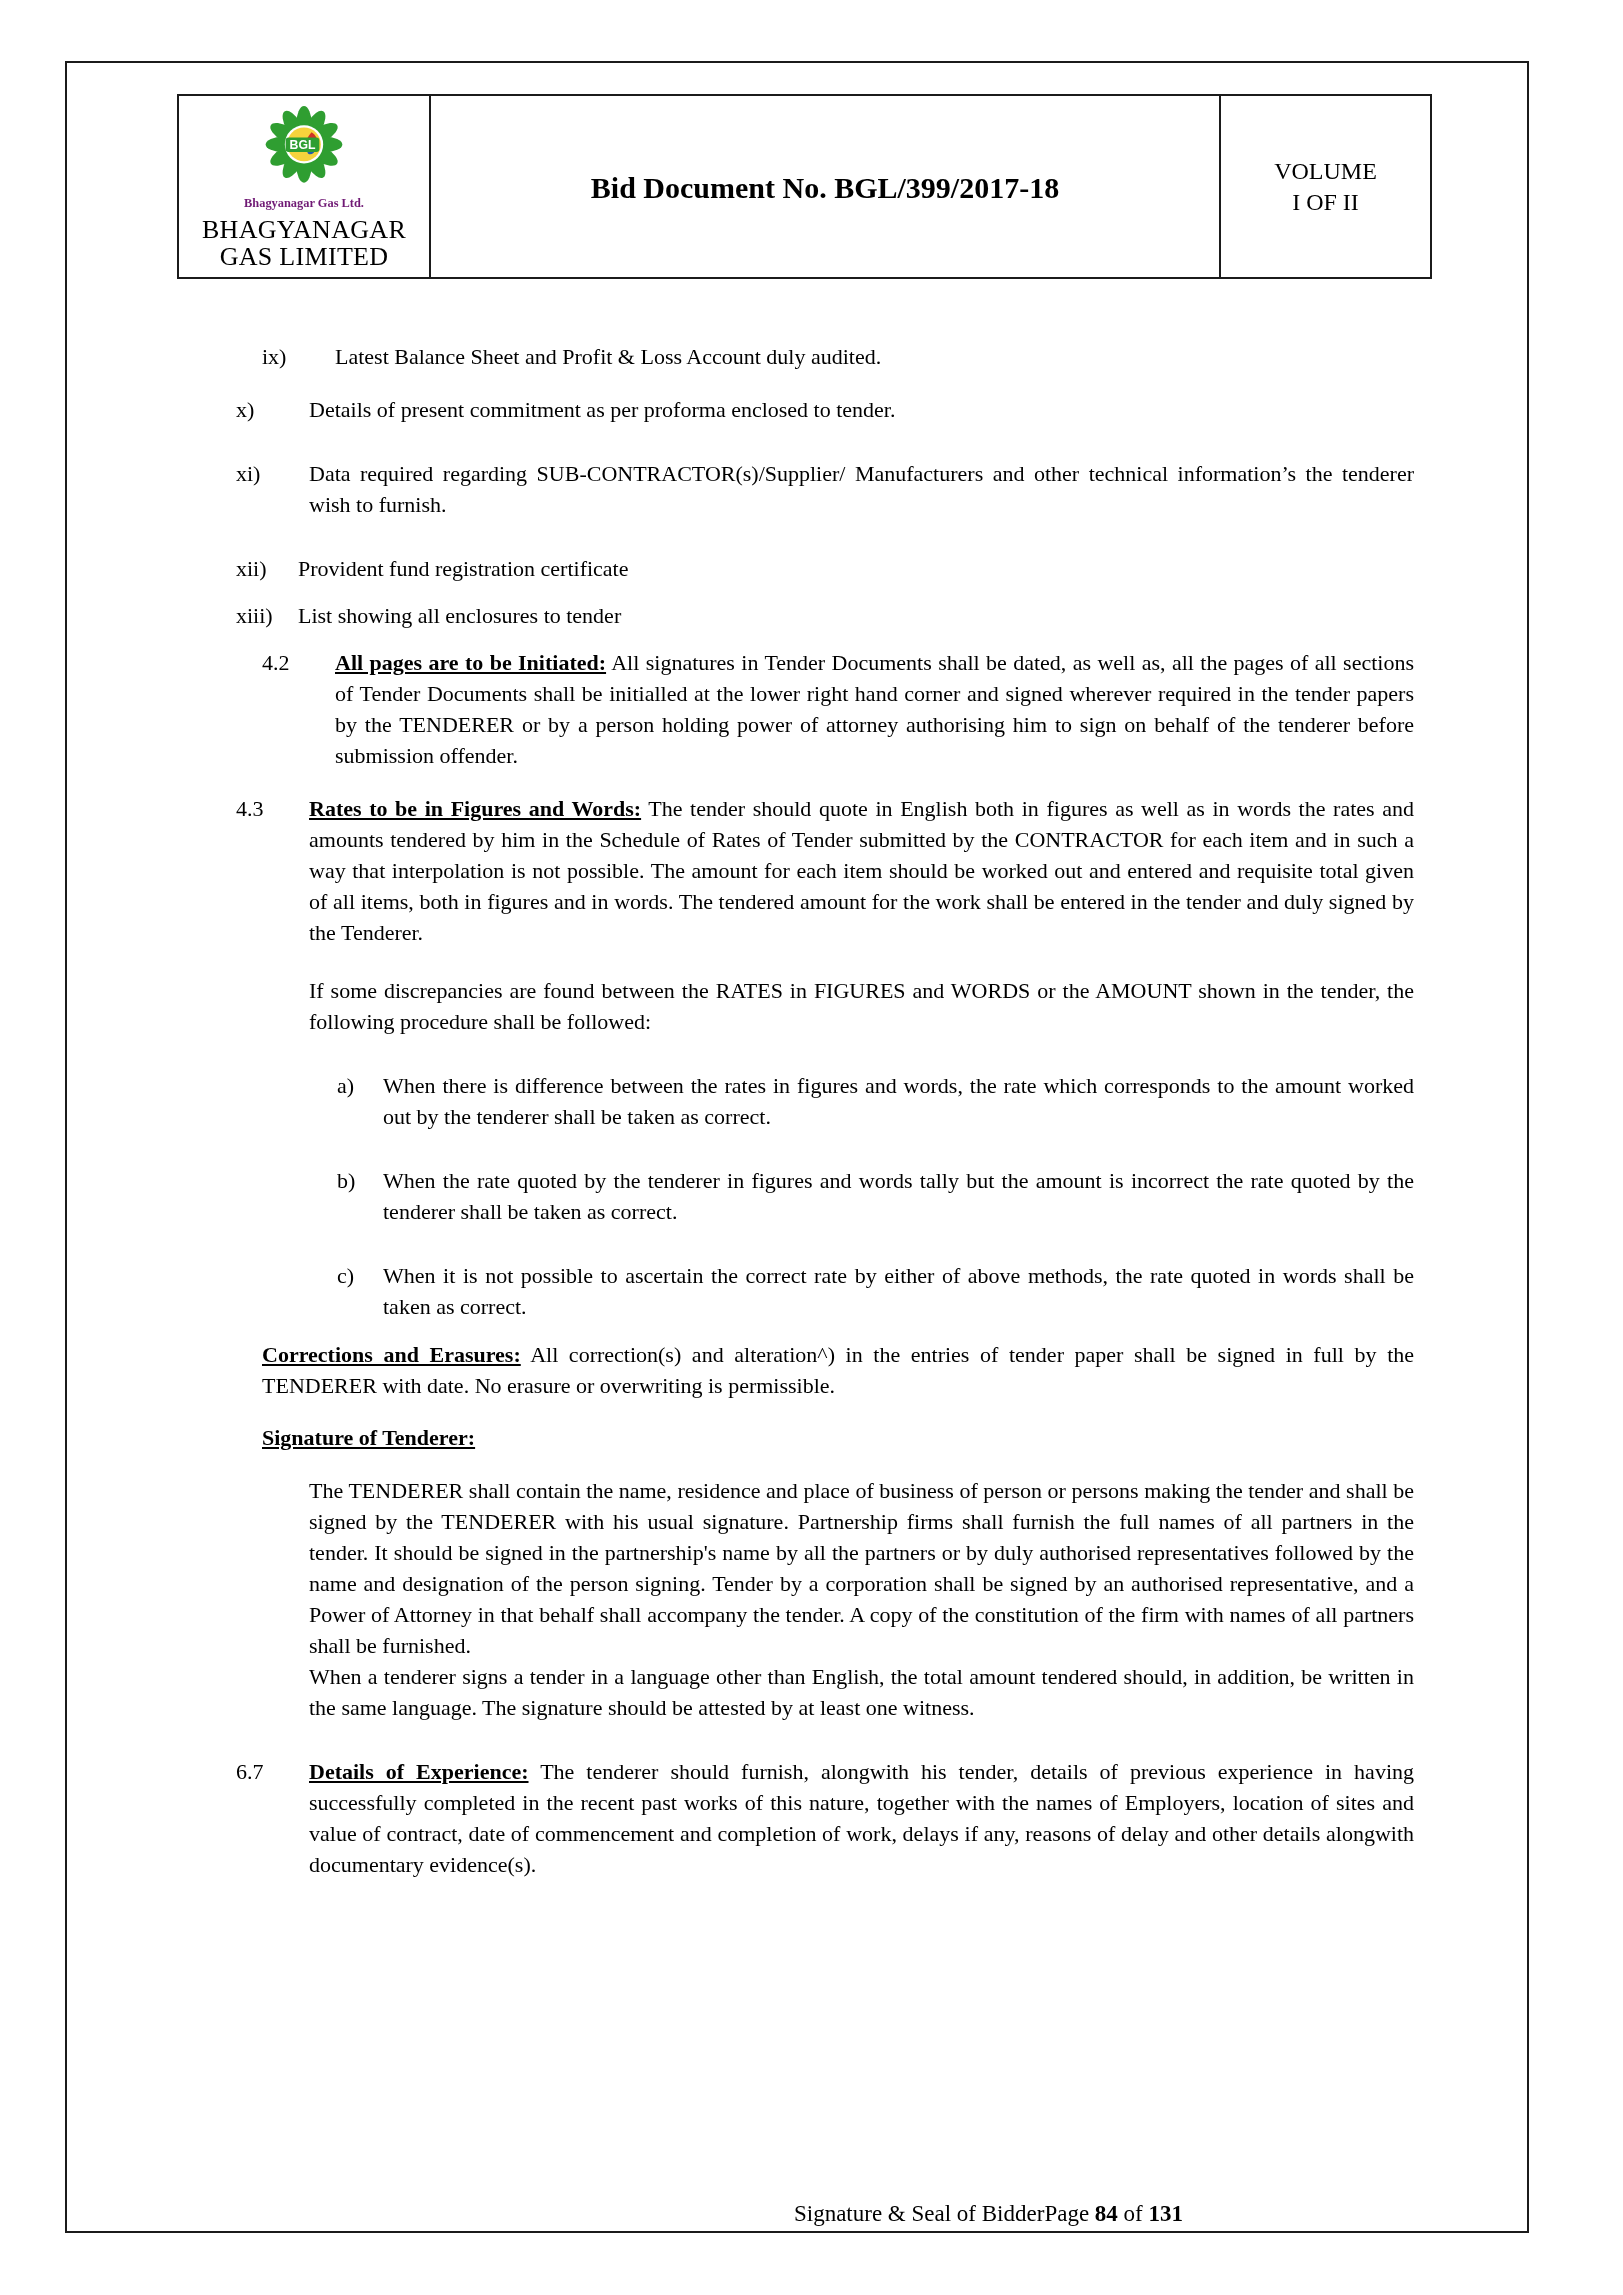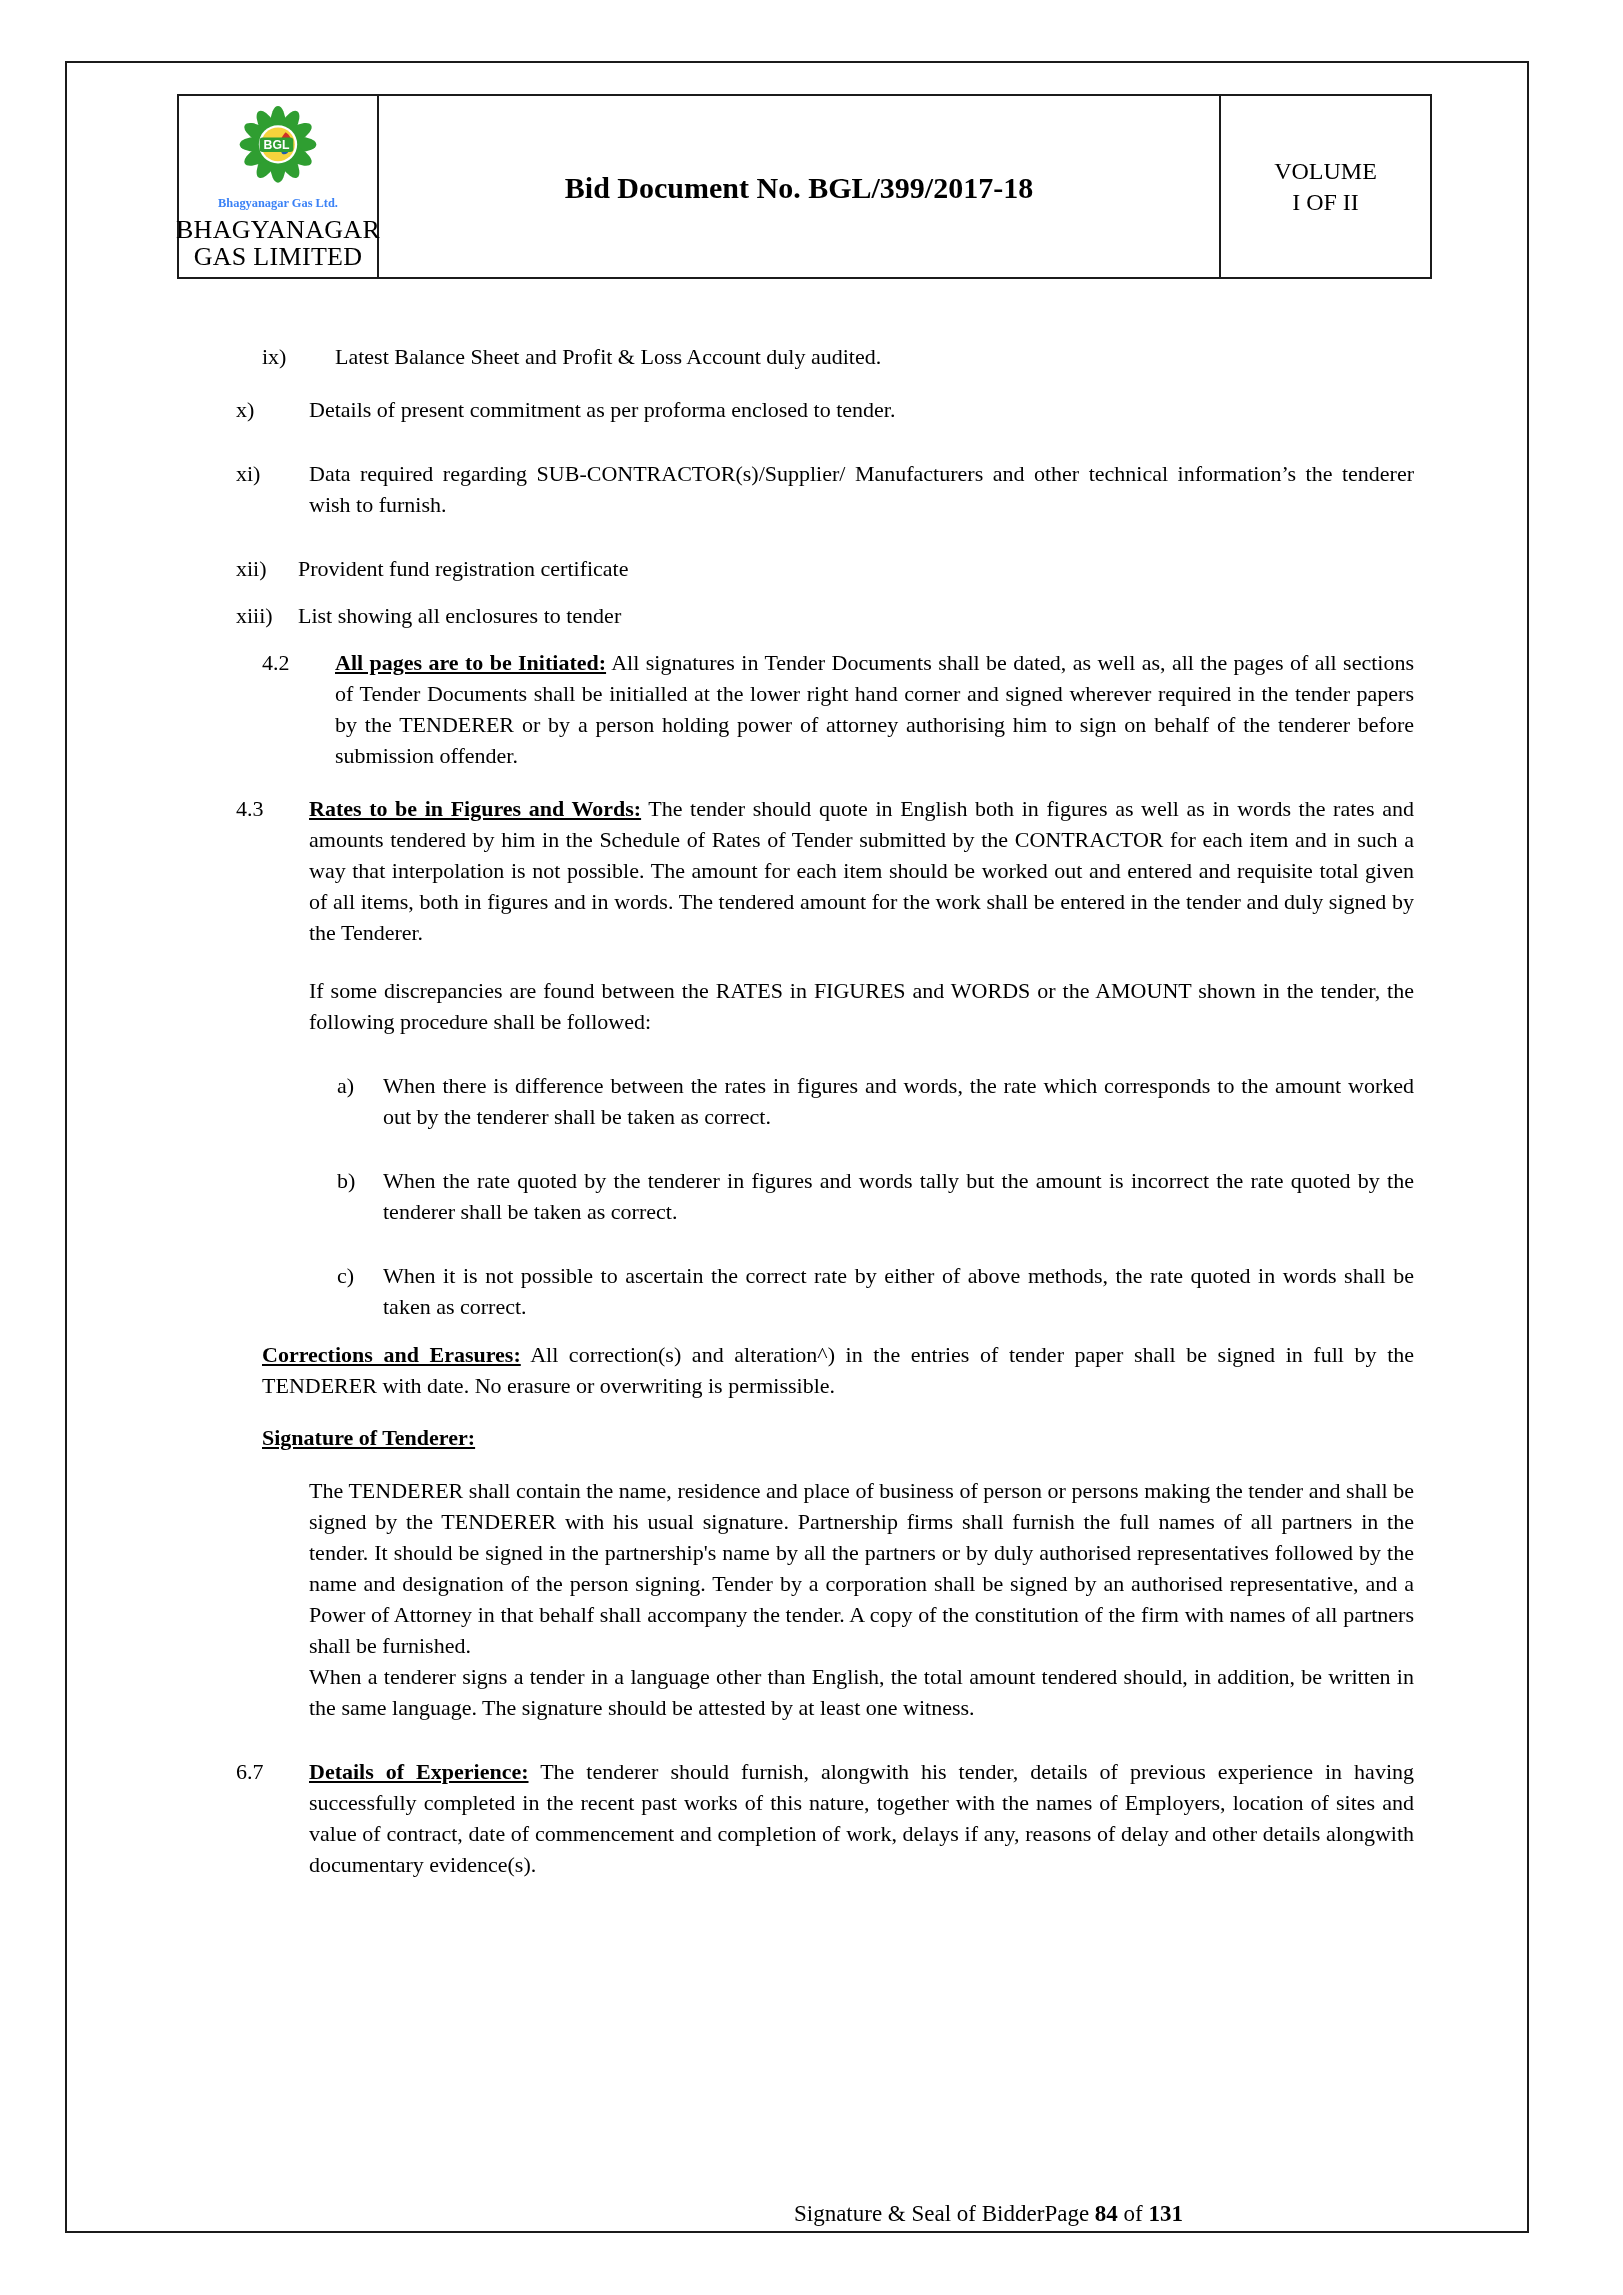--- a/index.html
+++ b/index.html
@@ -5,23 +5,23 @@
   * { margin:0; padding:0; box-sizing:border-box; }
   html,body { background:#ffffff; }
   body { font-family:"Liberation Serif","DejaVu Serif",serif; color:#000; }
   .page { position:relative; width:1623px; height:2295px; background:#fff; overflow:hidden; }
   .outer-border { position:absolute; left:65px; top:61px; width:1464px; height:2172px; border:2px solid #1b1b1b; }
 
   
   .header-table { position:absolute; left:177px; top:94px; width:1255px; display:flex; align-items:stretch; border:2px solid #1b1b1b; background:#fff; }
   .hcell { border-right:2px solid #1b1b1b; }
   .hcell:last-child { border-right:none; }
-  .logo-cell { width:200px; display:flex; flex-direction:column; align-items:center; justify-content:flex-start; padding:6.5px 3.9px; text-align:center; }
+  .logo-cell { width:252px; display:flex; flex-direction:column; align-items:center; justify-content:flex-start; padding:6.5px 3.9px; text-align:center; }
   .logo { width:118px; height:92px; display:block; }
-  .logo-caption { font-size:12.4px; color:#3b82f6; font-weight:bold; margin-top:1.3px; }
+  .logo-caption { font-size:12.4px; color:#701a75; font-weight:bold; margin-top:1.3px; }
   .company-name { font-size:26px; line-height:27.5px; margin-top:5.2px; letter-spacing:0.3px; }
   .title-cell { flex:1; display:flex; flex-direction:column; justify-content:center; text-align:center; padding:9.2px 15.7px; }
   .doc-title { font-weight:bold; font-size:29px; line-height:34px; }
   .bid-doc { font-weight:bold; font-size:30px; line-height:34px; margin-top:2.6px; }
   .volume-cell { width:209px; display:flex; flex-direction:column; align-items:center; justify-content:center; font-size:24px; line-height:31px; }
 
   
   .content { position:absolute; left:236px; top:341px; width:1178px; font-size:22px; line-height:31px; }
   .row { display:flex; }
   .marker { flex:0 0 73px; }

